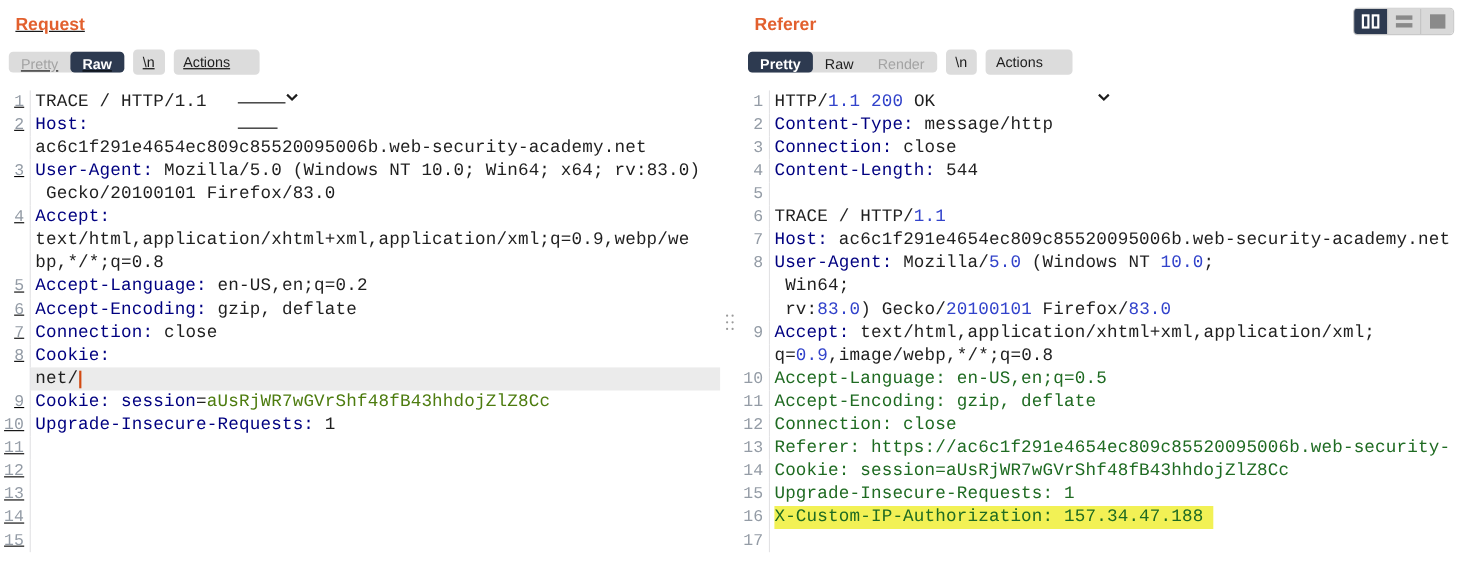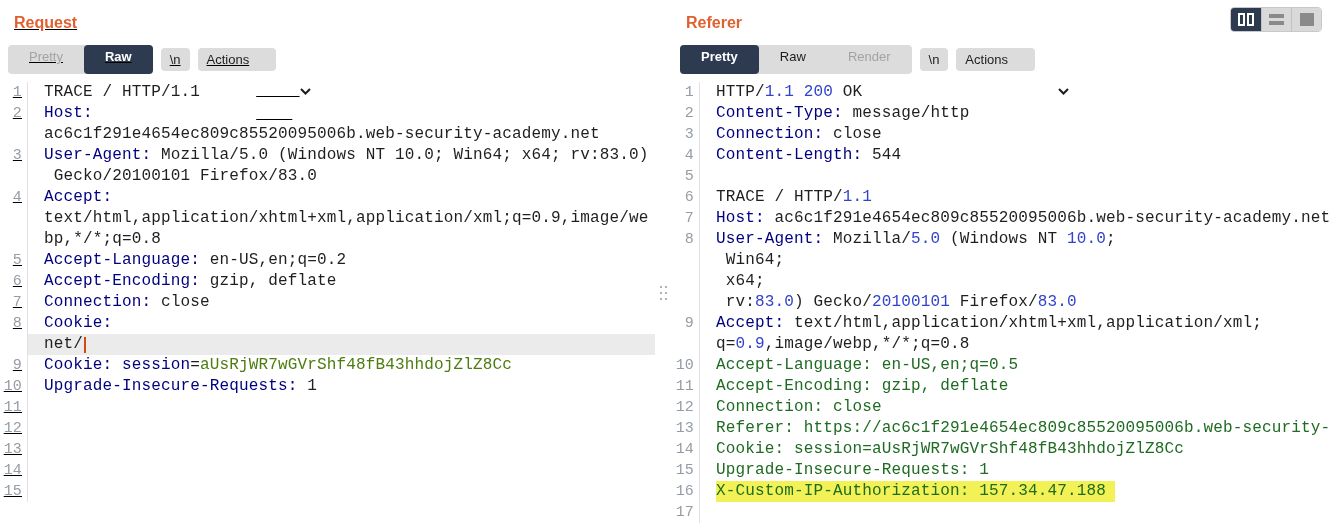--- a/index.html
+++ b/index.html
@@ -13,37 +13,37 @@
   .panel.response { flex:1; min-width:0; }
   .divider { width:17px; flex:none; position:relative; background:#fff; }
   .drag-dots { position:absolute; left:5px; top:286px; width:2px; height:2px;
     background:#9a9a9a; border-radius:50%;
     box-shadow:5px 0 0 #9a9a9a, 0 6px 0 #9a9a9a, 5px 6px 0 #9a9a9a, 0 12px 0 #9a9a9a, 5px 12px 0 #9a9a9a; }
 
   .panel-header { height:82px; flex:none; padding:14px 8px 0 14px; }
   .panel-title { font-size:16px; font-weight:bold; color:#e2602e; }
   .tab-row { display:flex; align-items:center; gap:8px; margin:13px 0 0 -6px; }
   .seg-group { display:flex; background:#dcdcdc; border-radius:4px; }
-  .tab-btn { height:29px; line-height:23px; padding:0 21px; font-size:13px;
+  .tab-btn { height:19px; line-height:23px; padding:0 11px; font-size:13px;
     color:#1d1d1d; border-radius:4px; cursor:default; white-space:pre; }
   .tab-btn.selected { background:#2d3a50; color:#fff; font-weight:bold; }
   .tab-btn.disabled { color:#a3a3a3; }
   .pill-btn { height:23px; line-height:23px; padding:0 9px; font-size:13px;
     background:#dcdcdc; border-radius:4px; color:#1d1d1d; display:flex; align-items:center; gap:7px; white-space:pre; }
   .chev { width:11px; height:7px; display:inline-block; }
 
   .editor { flex:1; overflow:hidden; font-family:"Liberation Mono", monospace;
     font-size:16px; letter-spacing:0.15px; line-height:21px; }
   .row { display:flex; height:21px; white-space:pre; }
   .gutter { width:28px; flex:none; text-align:right; padding-right:5px;
     color:#949ca6; font-size:15px; border-right:1px solid #e2e2e4; }
   .code { flex:1; min-width:0; overflow:hidden; padding-left:4px; }
   .row.hl-caret .code { background:#ebebeb; }
   .hl-yellow .segwrap { background:#f2f155; padding-right:9px; }
-  .segwrap { display:inline-block; height:21px;margin-left:12px; }
+  .segwrap { display:inline-block; height:21px; }
   .c-k { color:#1f1f1f; }
   .c-h { color:#000080; }
   .c-n { color:#3243cb; }
   .c-r { color:#4d7c0f; }
   .c-g { color:#1f6b22; }
   .caret { display:inline-block; width:2px; height:16px; background:#d24a12;
     vertical-align:text-bottom; margin-left:1px; }
 
   .view-toggle { position:absolute; top:7px; right:8px; display:flex;
     border:1px solid #c9c9c9; border-radius:4px; overflow:hidden; }
@@ -81,21 +81,21 @@
         </div>
       </div>
     </div>
     <div class="editor" id="req-editor">
         <div class="row"><span class="gutter">1</span><div class="code"><span class="segwrap"><span class="c-k">TRACE / HTTP/1.1</span></span></div></div>
         <div class="row"><span class="gutter">2</span><div class="code"><span class="segwrap"><span class="c-h">Host:</span></span></div></div>
         <div class="row"><span class="gutter"></span><div class="code"><span class="segwrap"><span class="c-k">ac6c1f291e4654ec809c85520095006b.web-security-academy.net</span></span></div></div>
         <div class="row"><span class="gutter">3</span><div class="code"><span class="segwrap"><span class="c-h">User-Agent:</span><span class="c-k"> Mozilla/5.0 (Windows NT 10.0; Win64; x64; rv:83.0)</span></span></div></div>
         <div class="row"><span class="gutter"></span><div class="code"><span class="segwrap"><span class="c-k"> Gecko/20100101 Firefox/83.0</span></span></div></div>
         <div class="row"><span class="gutter">4</span><div class="code"><span class="segwrap"><span class="c-h">Accept:</span></span></div></div>
-        <div class="row"><span class="gutter"></span><div class="code"><span class="segwrap"><span class="c-k">text/html,application/xhtml+xml,application/xml;q=0.9,image/we</span></span></div></div>
+        <div class="row"><span class="gutter"></span><div class="code"><span class="segwrap"><span class="c-k">text/html,application/xhtml+xml,application/xml;q=0.9,webp/we</span></span></div></div>
         <div class="row"><span class="gutter"></span><div class="code"><span class="segwrap"><span class="c-k">bp,*/*;q=0.8</span></span></div></div>
         <div class="row"><span class="gutter">5</span><div class="code"><span class="segwrap"><span class="c-h">Accept-Language:</span><span class="c-k"> en-US,en;q=0.2</span></span></div></div>
         <div class="row"><span class="gutter">6</span><div class="code"><span class="segwrap"><span class="c-h">Accept-Encoding:</span><span class="c-k"> gzip, deflate</span></span></div></div>
         <div class="row"><span class="gutter">7</span><div class="code"><span class="segwrap"><span class="c-h">Connection:</span><span class="c-k"> close</span></span></div></div>
         <div class="row"><span class="gutter">8</span><div class="code"><span class="segwrap"><span class="c-h">Cookie:</span></span></div></div>
         <div class="row hl-caret"><span class="gutter"></span><div class="code"><span class="segwrap"><span class="c-k">net/</span></span><span class="caret"></span></div></div>
         <div class="row"><span class="gutter">9</span><div class="code"><span class="segwrap"><span class="c-h">Cookie: session</span><span class="c-k">=</span><span class="c-r">aUsRjWR7wGVrShf48fB43hhdojZlZ8Cc</span></span></div></div>
         <div class="row"><span class="gutter">10</span><div class="code"><span class="segwrap"><span class="c-h">Upgrade-Insecure-Requests:</span><span class="c-k"> 1</span></span></div></div>
         <div class="row"><span class="gutter">11</span><div class="code"><span class="segwrap"></span></div></div>
         <div class="row"><span class="gutter">12</span><div class="code"><span class="segwrap"></span></div></div>
@@ -132,21 +132,20 @@
     <div class="editor" id="resp-editor">
         <div class="row"><span class="gutter">1</span><div class="code"><span class="segwrap"><span class="c-k">HTTP/</span><span class="c-n">1.1</span><span class="c-k"> </span><span class="c-n">200</span><span class="c-k"> OK</span></span></div></div>
         <div class="row"><span class="gutter">2</span><div class="code"><span class="segwrap"><span class="c-h">Content-Type:</span><span class="c-k"> message/http</span></span></div></div>
         <div class="row"><span class="gutter">3</span><div class="code"><span class="segwrap"><span class="c-h">Connection:</span><span class="c-k"> close</span></span></div></div>
         <div class="row"><span class="gutter">4</span><div class="code"><span class="segwrap"><span class="c-h">Content-Length:</span><span class="c-k"> 544</span></span></div></div>
         <div class="row"><span class="gutter">5</span><div class="code"><span class="segwrap"></span></div></div>
         <div class="row"><span class="gutter">6</span><div class="code"><span class="segwrap"><span class="c-k">TRACE / HTTP/</span><span class="c-n">1.1</span></span></div></div>
         <div class="row"><span class="gutter">7</span><div class="code"><span class="segwrap"><span class="c-h">Host:</span><span class="c-k"> ac6c1f291e4654ec809c85520095006b.web-security-academy.net</span></span></div></div>
         <div class="row"><span class="gutter">8</span><div class="code"><span class="segwrap"><span class="c-h">User-Agent:</span><span class="c-k"> Mozilla/</span><span class="c-n">5.0</span><span class="c-k"> (Windows NT </span><span class="c-n">10.0</span><span class="c-k">;</span></span></div></div>
         <div class="row"><span class="gutter"></span><div class="code"><span class="segwrap"><span class="c-k"> Win64;</span></span></div></div>
-        <div class="row"><span class="gutter"></span><div class="code"><span class="segwrap"><span class="c-k"> x64;</span></span></div></div>
         <div class="row"><span class="gutter"></span><div class="code"><span class="segwrap"><span class="c-k"> rv:</span><span class="c-n">83.0</span><span class="c-k">) Gecko/</span><span class="c-n">20100101</span><span class="c-k"> Firefox/</span><span class="c-n">83.0</span></span></div></div>
         <div class="row"><span class="gutter">9</span><div class="code"><span class="segwrap"><span class="c-h">Accept:</span><span class="c-k"> text/html,application/xhtml+xml,application/xml;</span></span></div></div>
         <div class="row"><span class="gutter"></span><div class="code"><span class="segwrap"><span class="c-k">q=</span><span class="c-n">0.9</span><span class="c-k">,image/webp,*/*;q=0.8</span></span></div></div>
         <div class="row"><span class="gutter">10</span><div class="code"><span class="segwrap"><span class="c-g">Accept-Language: en-US,en;q=0.5</span></span></div></div>
         <div class="row"><span class="gutter">11</span><div class="code"><span class="segwrap"><span class="c-g">Accept-Encoding: gzip, deflate</span></span></div></div>
         <div class="row"><span class="gutter">12</span><div class="code"><span class="segwrap"><span class="c-g">Connection: close</span></span></div></div>
         <div class="row"><span class="gutter">13</span><div class="code"><span class="segwrap"><span class="c-g">Referer: https://ac6c1f291e4654ec809c85520095006b.web-security-</span></span></div></div>
         <div class="row"><span class="gutter">14</span><div class="code"><span class="segwrap"><span class="c-g">Cookie: session=aUsRjWR7wGVrShf48fB43hhdojZlZ8Cc</span></span></div></div>
         <div class="row"><span class="gutter">15</span><div class="code"><span class="segwrap"><span class="c-g">Upgrade-Insecure-Requests: 1</span></span></div></div>
         <div class="row hl-yellow"><span class="gutter">16</span><div class="code"><span class="segwrap"><span class="c-g">X-Custom-IP-Authorization: 157.34.47.188</span></span></div></div>

